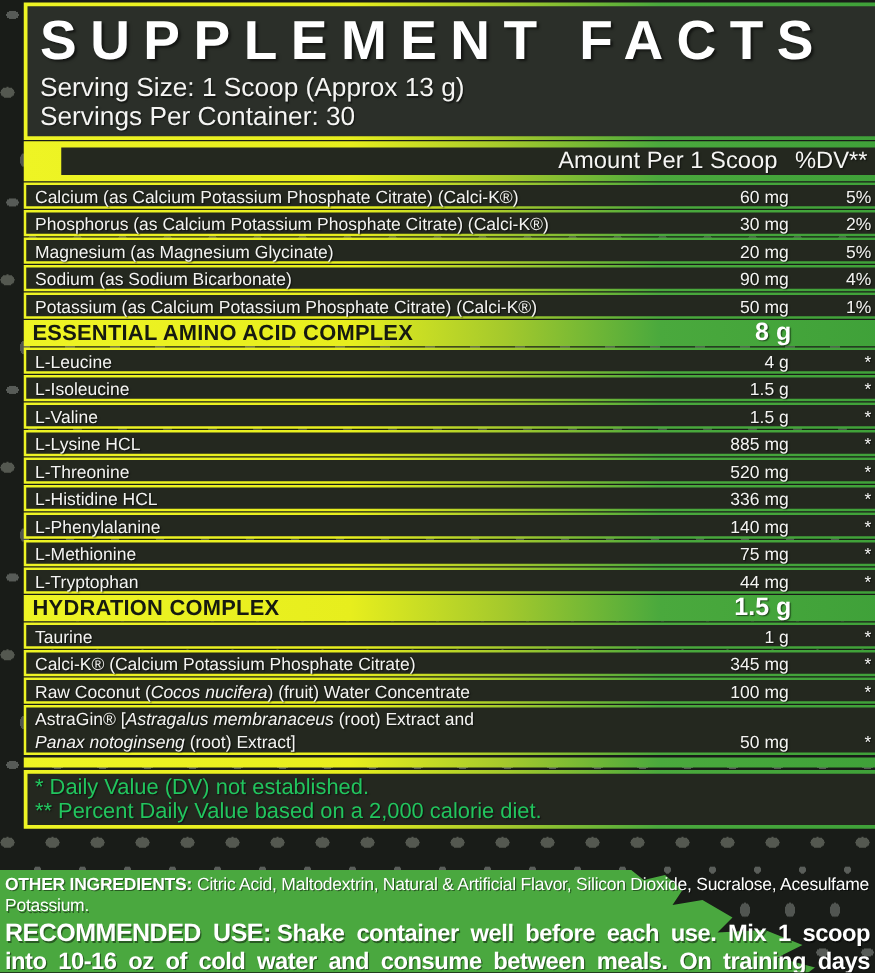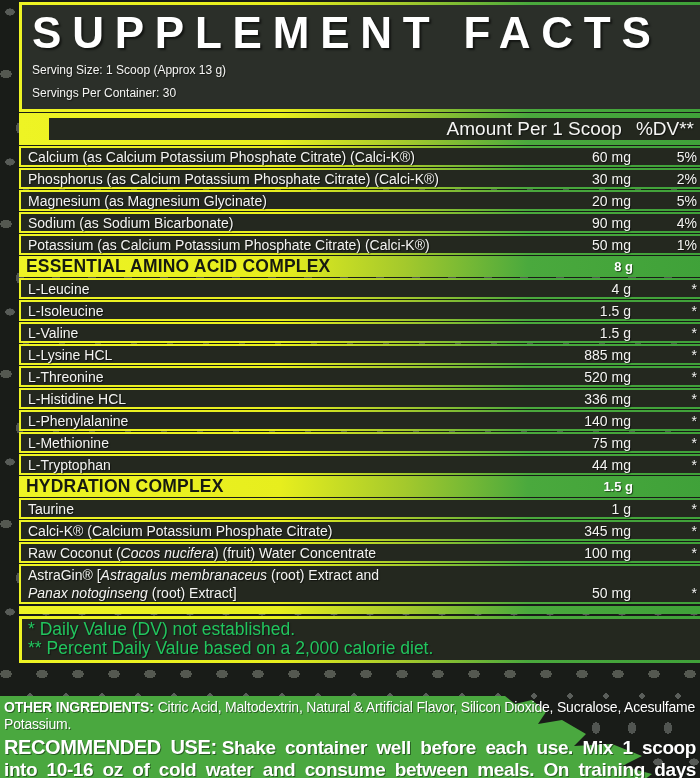--- a/index.html
+++ b/index.html
@@ -22,42 +22,42 @@
 
   .ggrad { background:linear-gradient(90deg,#eef424 0%,#e7ee1d 38%,#a4c92c 56%,#4aa93d 74%,#3fa139 100%); }
 
   .gbox { margin-bottom:1px; }
   .title-box { padding:3px; }
   .title-inner { background:#2b2f29; color:#f5f5f3; padding:2px 8px 4px 10px; }
   .big-title {
     font-size:44px; font-weight:bold; letter-spacing:0.245em; line-height:52px;
     color:#ffffff; white-space:nowrap; text-shadow:2px 2px 2px rgba(0,0,0,.55);
   }
-  .serving-line { font-size:12px; line-height:23px; text-shadow:1px 1px 1px rgba(0,0,0,.5); }
+  .serving-line { font-size:21px; line-height:23px; text-shadow:1px 1px 1px rgba(0,0,0,.5); }
 
   .colhead-box { padding:5px 3px; }
   .colhead-inner {
     background:#24281f; height:22px; display:flex; justify-content:flex-end; align-items:center;
     font-size:19px; color:#f5f5f3; padding-right:10px; gap:14px; text-shadow:1px 1px 1px rgba(0,0,0,.5);margin-left:27px;
   }
 
   .grow { padding:2px; margin-bottom:1px; }
   .row { background:#24281f; height:17px; display:flex; align-items:center;
          font-size:14px; color:#f4f4f2; text-shadow:1px 1px 1px rgba(0,0,0,.55); }
   .row .nm { flex:1; padding-left:7px; white-space:nowrap; overflow:visible; }
   .amt { width:88px; text-align:right; white-space:nowrap; }
   .dvc { width:74px; text-align:right; padding-right:8px; }
   .row i { font-style:italic; }
 
   .row-multi .row { height:36px; align-items:flex-end; line-height:18px; padding-top:16px; }
   .row-multi .row .nm { white-space:normal; }
 
   .srow { height:21px; margin-bottom:1px; display:flex; align-items:center; font-weight:bold; }
   .srow .nm { flex:1; padding-left:7px; color:#161a10; font-size:17.5px; letter-spacing:.2px; }
-  .srow .amt { color:#ffffff; font-size:13px; text-shadow:1px 1px 1px rgba(0,0,0,.55); }
+  .srow .amt { color:#ffffff; font-size:20px; text-shadow:1px 1px 1px rgba(0,0,0,.55); }
 
   .gbar { height:8px; margin:2px 0 2px 0; }
 
   .foot-box { padding:3px; }
   .foot-inner { background:#24281f; color:#22c55e; padding:1px 6px 2px 6px;
                 font-size:17.5px; line-height:19px; text-shadow:1px 1px 1px rgba(0,0,0,.5); }
 
   .bottom { position:absolute; left:0; top:696px; width:700px; height:118px; }
   .green-blob {
     position:absolute; left:0; top:0; width:700px; height:118px; background:#4aa83f;

